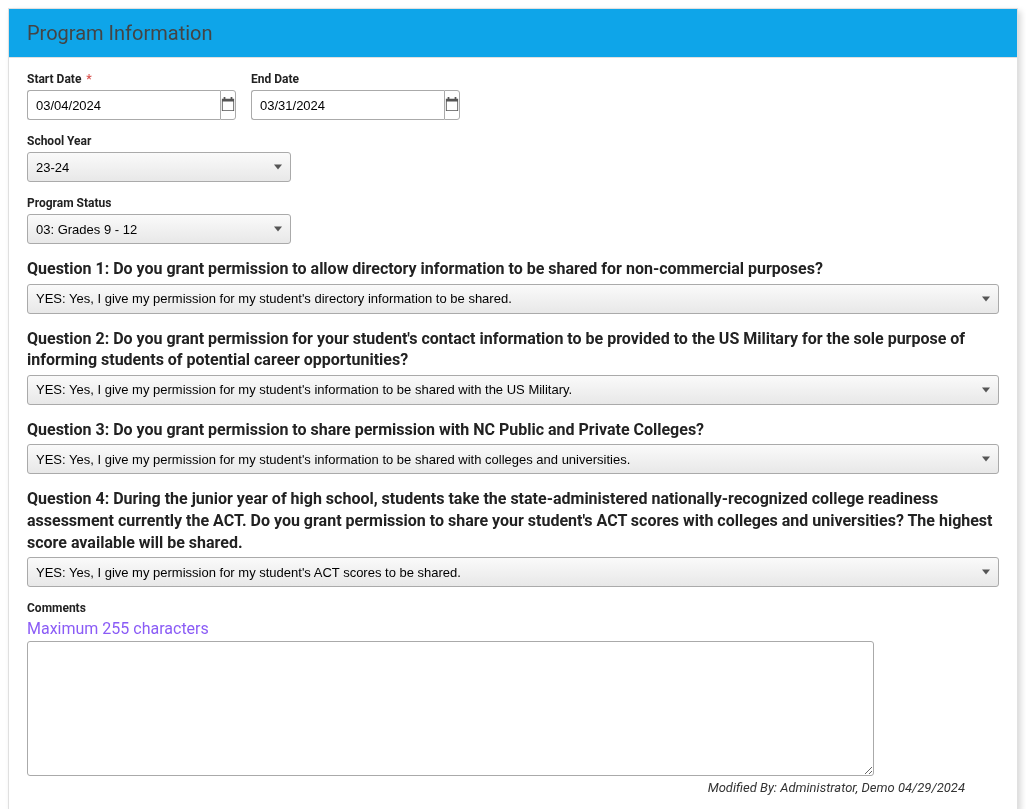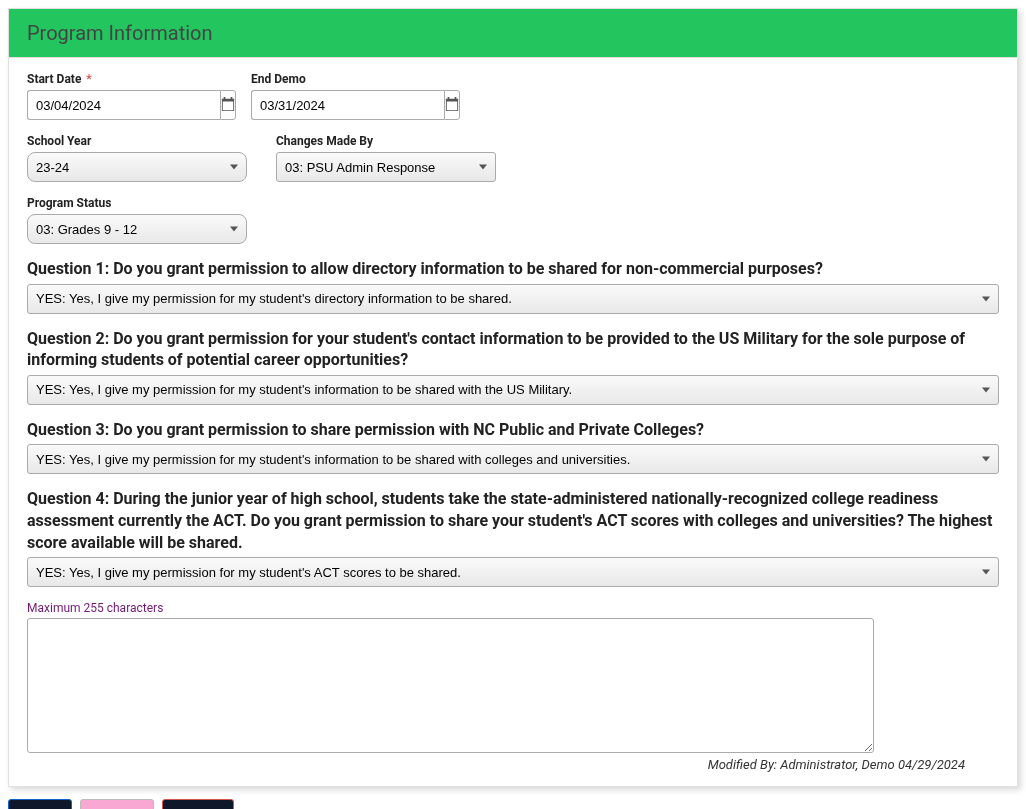--- a/index.html
+++ b/index.html
@@ -13,21 +13,21 @@
       padding: 8px;
       font-size: 13px;
       color: #333;
     }
     .panel {
       background: #fff;
       border: 1px solid #e0e0e0;
       box-shadow: 3px 3px 6px rgba(0,0,0,0.15);
     }
     .panel-header {
-      background: #22c55e;
+      background: #0ea5e9;
       padding: 12px 18px;
       border-bottom: 1px solid #e0e0e0;
     }
     .panel-header h1 {
       font-size: 20px;
       font-weight: 400;
       color: #444;
     }
     .panel-body {
       padding: 14px 18px 14px 18px;
@@ -104,33 +104,33 @@
       right: 9px;
       top: 50%;
       transform: translateY(-50%);
       width: 0;
       height: 0;
       border-left: 4px solid transparent;
       border-right: 4px solid transparent;
       border-top: 5px solid #555;
       pointer-events: none;
     }
-    .select-sm { width: 220px; border-radius: 8px; }
+    .select-sm { width: 264px; }
     .select-md { width: 220px; }
     .select-full { width: 100%; }
     .question-label {
       font-weight: 700;
       font-size: 16px;
       color: #222;
       margin-bottom: 4px;
       line-height: 1.35;
     }
     .hint {
-      font-size: 12px;
-      color: #701a75;
+      font-size: 16px;
+      color: #8b5cf6;
       margin-bottom: 3px;
     }
     .textarea {
       width: 847px;
       max-width: 100%;
       height: 135px;
       border: 1px solid #aaa;
       border-radius: 3px;
       padding: 6px 8px;
       font-size: 13px;
@@ -212,21 +212,21 @@
             <span>
               <svg viewBox="0 0 16 16">
                   <path d="M3 0v2H1v14h14V2h-2V0h-2v2H5V0H3zm-1 5h12v10H2V5z"></path>
                 </svg>
             </span>
           </button>
         </div>
       </div>
 
       <div class="form-group" style="margin-left:38px;">
-        <div class="label">End Demo</div>
+        <div class="label">End Date</div>
         <div class="date-wrapper">
           <input class="date-input" type="text" value="03/31/2024" style="">
           <button class="date-btn">
             <span>
               <svg viewBox="0 0 16 16">
                   <path d="M3 0v2H1v14h14V2h-2V0h-2v2H5V0H3zm-1 5h12v10H2V5z"></path>
                 </svg>
             </span>
           </button>
         </div>
@@ -236,28 +236,20 @@
     <div class="form-row">
       <div class="form-group">
         <div class="label">School Year</div>
         <div class="select-wrap">
           <select class="select select-sm">
             <option>23-24</option>
           </select>
         </div>
       </div>
 
-      <div class="form-group" style="margin-left:13px;">
-        <div class="label">Changes Made By</div>
-        <div class="select-wrap">
-          <select class="select select-md">
-            <option>03: PSU Admin Response</option>
-          </select>
-        </div>
-      </div>
     </div>
 
     <div class="form-row">
       <div class="form-group">
         <div class="label">Program Status</div>
         <div class="select-wrap">
           <select class="select select-sm">
             <option>03: Grades 9 - 12</option>
           </select>
         </div>
@@ -294,20 +286,21 @@
     <div class="q-group form-group form-group-full">
       <div class="question-label">Question 4: During the junior year of high school, students take the state-administered nationally-recognized college readiness assessment currently the ACT. Do you grant permission to share your student's ACT scores with colleges and universities? The highest score available will be shared.</div>
       <div class="select-wrap" style="width:100%;">
         <select class="select select-full">
           <option>YES: Yes, I give my permission for my student's ACT scores to be shared.</option>
         </select>
       </div>
     </div>
 
     <div class="form-group form-group-full">
+      <div class="label">Comments</div>
       <div class="hint">Maximum 255 characters</div>
       <textarea class="textarea" style=""></textarea>
     </div>
 
     <div class="modified-row">Modified By: Administrator, Demo 04/29/2024</div>
 
   </div>
 </div>
 
 <div class="action-bar">

